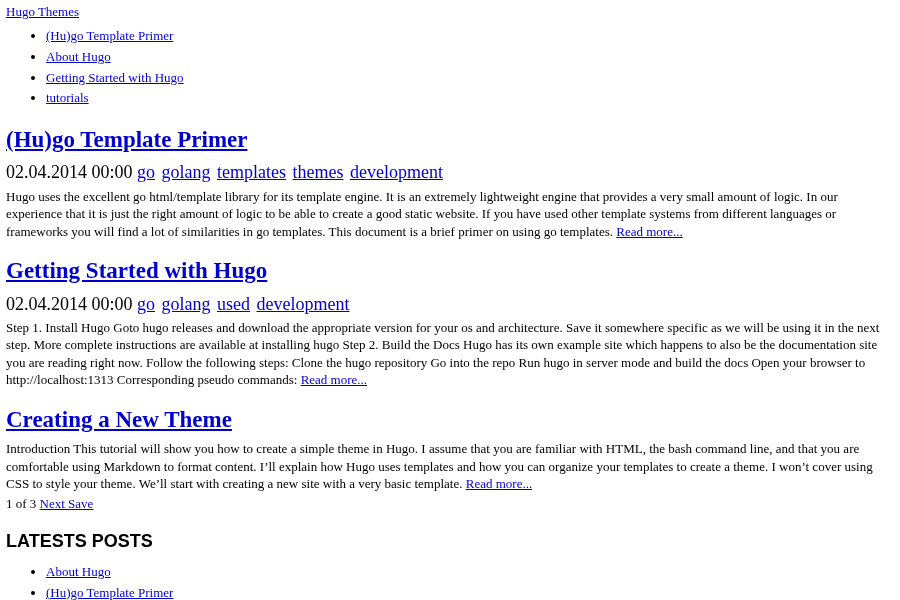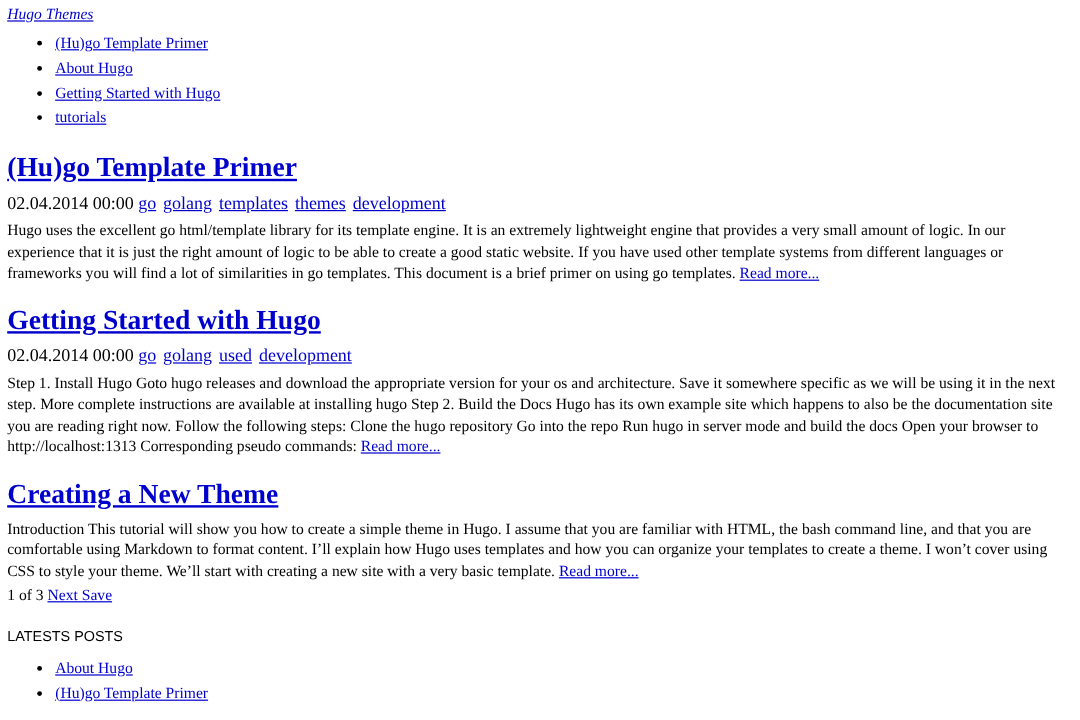--- a/index.html
+++ b/index.html
@@ -19,21 +19,20 @@
     padding: 4px 6px 0 6px;
     box-sizing: border-box;
   }
   a {
     color: #0000cc;
     text-decoration: underline;
     cursor: pointer;
   }
   .site-title-link {
     font-size: 13px;
-    font-style: italic;
   }
   nav.main-nav ul {
     margin: 6px 0 10px 0;
     padding-left: 40px;
     list-style: disc;
   }
   nav.main-nav li {
     margin: 0;
     padding: 0;
     line-height: 1.6;
@@ -43,21 +42,21 @@
     font-size: 23px;
     font-weight: bold;
     margin: 18px 0 8px 0;
     line-height: 1.1;
   }
   h1.post-title a {
     color: #0000cc;
     text-decoration: underline;
   }
   .post-meta {
-    font-size: 15px;
+    font-size: 18px;
     margin: 0 0 2px 0;
     line-height: 1.4;
   }
   .post-meta .date {
     color: #000000;
   }
   .post-meta .tags a {
     margin-right: 2px;
   }
   .post-summary {
@@ -67,22 +66,22 @@
     text-align: left;
     font-family: Liberation Serif, serif;
   }
   .pagination {
     font-size: 13px;
     margin: 2px 0 0 0;
     line-height: 1.4;
   }
   h2.latest-heading {
     font-family: "Liberation Sans", sans-serif;
-    font-size: 12px;
-    font-weight: normal;
+    font-size: 18px;
+    font-weight: bold;
     margin: 18px 0 10px 0;
   }
   ul.latest-list {
     margin: 8px 0 10px 0;
     padding-left: 40px;
     list-style: disc;
   }
   ul.latest-list li {
     line-height: 1.6;
   }

